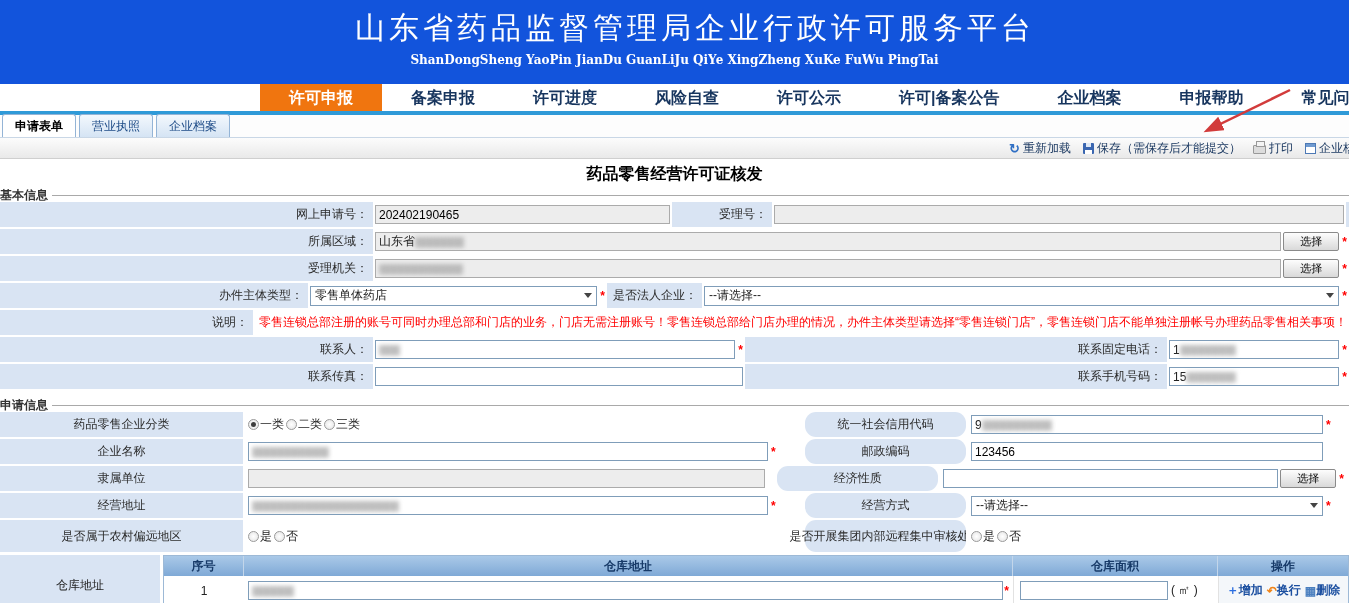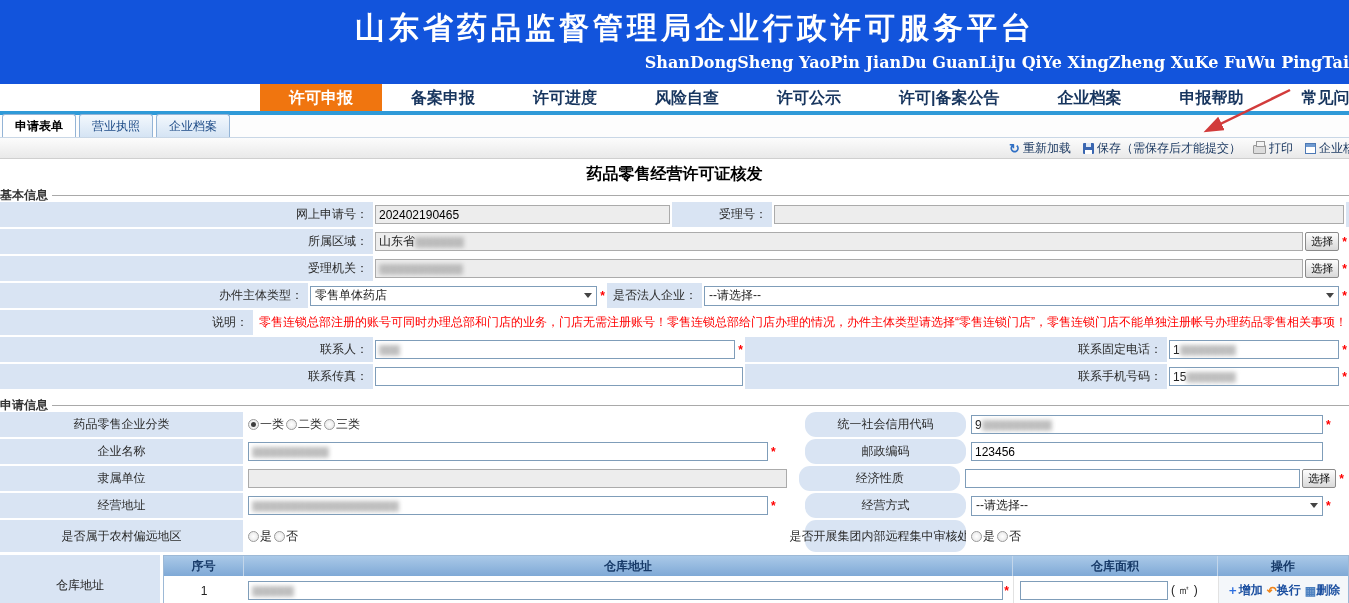--- a/index.html
+++ b/index.html
@@ -3,22 +3,22 @@
 <meta charset="utf-8">
 <style>
   * { box-sizing: border-box; margin: 0; padding: 0; }
   html,body { background:#fff; }
   .page {
     position: relative; width: 1349px; height: 603px; overflow: hidden;
     font-family: "Liberation Sans", sans-serif; background:#fff; font-size:12px; color:#222;
   }
   
   .hdr { height:84px; background:#1254dc; text-align:center; color:#fff; overflow:hidden; }
-  .hdr-title { font-family:"DejaVu Serif", serif; font-weight:bold; font-size:30px; letter-spacing:4px; padding-top:8px;padding-left:41px; }
-  .hdr-sub { font-family:"DejaVu Serif", serif; font-weight:bold; font-size:16px; margin-top:4px;text-align:right; }
+  .hdr-title { font-family:"DejaVu Serif", serif; font-weight:normal; font-size:30px; letter-spacing:4px; padding-top:8px;padding-left:41px; }
+  .hdr-sub { font-family:"DejaVu Serif", serif; font-weight:bold; font-size:12px; margin-top:4px; }
   
   .nav { height:31px; background:#fff; border-bottom:4px solid #2f9ad8; display:flex; padding-left:260px; }
   .nav-item { padding:0 29px; line-height:27px; font-size:16px; font-weight:bold; color:#17355e; cursor:pointer; white-space:nowrap; }
   .nav-item.active { background:#f0750f; color:#fff; }
   
   .tabstrip { height:23px; background:#fdfdfd; display:flex; align-items:flex-end; padding-left:2px; border-bottom:1px solid #c9d7e6; }
   .tab { border:1px solid #94b4d6; border-bottom:none; border-radius:3px 3px 0 0; padding:3px 12px 2px;
          font-size:12px; background:linear-gradient(#f3f8fd,#d5e4f4); color:#1c4a86; margin-right:3px; cursor:pointer; }
   .tab.active { background:#fff; font-weight:bold; color:#000; }
   
@@ -46,21 +46,21 @@
   .fill { flex:1; background:#d9e4f3; }
   .icell { background:#fff; display:flex; align-items:center; padding:0 2px; gap:2px; }
   .ibox { background:#fff; border:1px solid #7f9db9; height:19px; display:flex; align-items:center; padding:0 3px; overflow:hidden; white-space:nowrap; }
   .ibox.ro { background:#ededed; border-color:#ababab; }
   input.tin { background:#fff; border:1px solid #7f9db9; height:19px; padding:0 3px; font-size:12px; font-family:"Liberation Sans",sans-serif; }
   input.ro { background:#ededed; border-color:#ababab; }
   .mask { filter:blur(2px); color:#b0b0b0; font-size:11px; letter-spacing:-1px; overflow:hidden; }
   .sel { background:#fff; border:1px solid #7f9db9; height:20px; display:flex; align-items:center; justify-content:space-between; padding:0 4px; cursor:pointer; }
   .caret { width:0; height:0; border-left:4px solid transparent; border-right:4px solid transparent; border-top:5px solid #444; }
   .star { color:#f00; font-weight:bold; margin-left:1px; }
-  .btn-sel { height:19px; padding:0 5px; font-size:11px; border:1px solid #8a8a8a; background:linear-gradient(#fdfdfd,#d9d9d9); border-radius:2px; cursor:pointer; white-space:nowrap; }
+  .btn-sel { height:19px; padding:0 16px; font-size:11px; border:1px solid #8a8a8a; background:linear-gradient(#fdfdfd,#d9d9d9); border-radius:2px; cursor:pointer; white-space:nowrap; }
   .note { color:#f00; padding-left:4px; white-space:nowrap; overflow:hidden; }
   .rd { display:inline-block; width:11px; height:11px; border:1px solid #9a9a9a; border-radius:50%; background:radial-gradient(#fff,#e3e3e3); vertical-align:-2px; margin-right:1px; position:relative; }
   .rd.on::after { content:""; position:absolute; left:2px; top:2px; width:5px; height:5px; background:#3c3c3c; border-radius:50%; }
   .rgrp { display:flex; align-items:center; gap:0px; }
   .rgrp .ropt { display:flex; align-items:center; margin-right:2px; }
   
   .arow { display:flex; height:25px; margin-bottom:2px; align-items:stretch; }
   .arow.tall { height:32px; }
   .half-l { width:802px; display:flex; }
   .half-r { flex:1; display:flex; margin-left:3px; }

